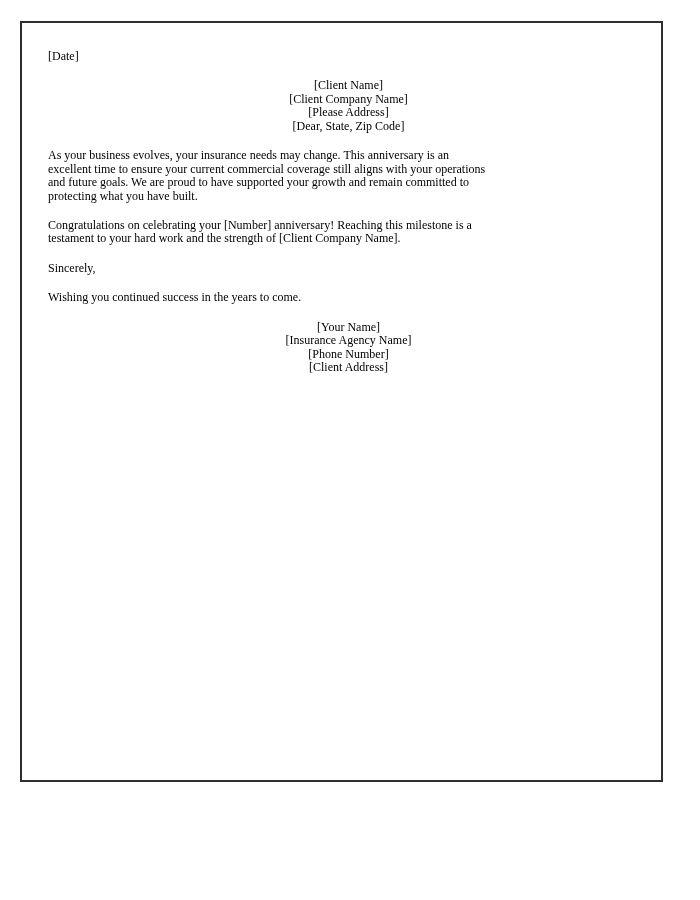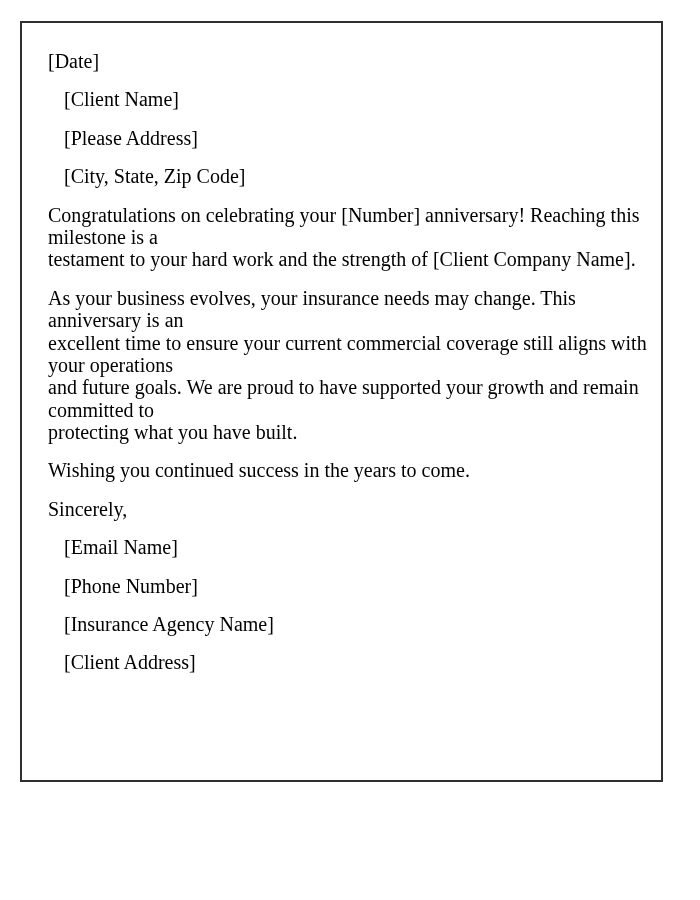--- a/index.html
+++ b/index.html
@@ -17,66 +17,68 @@
     width: 643px;
     height: 761px;
     box-sizing: border-box;
     border: 2px solid #2f2f2f;
     background: #ffffff;
   }
   .content {
     box-sizing: border-box;
     padding: 11px 12px 0 26px;
     font-family: "Liberation Serif", "DejaVu Serif", serif;
-    font-size: 20px;
+    font-size: 12px;
     line-height: 1.12;
     color: #000000;
   }
   .content p {
     margin: 16px 0;
   }
   .para {
     white-space: pre-line;
   }
   .block {
     margin: 16px 0;
   }
   .block div {
-    margin: 16px;
+    margin: 0;
+    text-align: center;
   }
 </style>
 </head>
 <body>
 
 <div class="page">
   <div class="content">
 
     <p>[Date]</p>
 
     <div class="block">
       <div>[Client Name]</div>
+      <div>[Client Company Name]</div>
       <div>[Please Address]</div>
-      <div>[City, State, Zip Code]</div>
+      <div>[Dear, State, Zip Code]</div>
     </div>
 
-
-    <p class="para">Congratulations on celebrating your [Number] anniversary! Reaching this milestone is a
-testament to your hard work and the strength of [Client Company Name].</p>
 
     <p class="para">As your business evolves, your insurance needs may change. This anniversary is an
 excellent time to ensure your current commercial coverage still aligns with your operations
 and future goals. We are proud to have supported your growth and remain committed to
 protecting what you have built.</p>
 
+    <p class="para">Congratulations on celebrating your [Number] anniversary! Reaching this milestone is a
+testament to your hard work and the strength of [Client Company Name].</p>
+
+
+    <p>Sincerely,</p>
 
     <p>Wishing you continued success in the years to come.</p>
 
-    <p>Sincerely,</p>
-
     <div class="block">
-      <div>[Email Name]</div>
+      <div>[Your Name]</div>
+      <div>[Insurance Agency Name]</div>
       <div>[Phone Number]</div>
-      <div>[Insurance Agency Name]</div>
       <div>[Client Address]</div>
     </div>
 
   </div>
 </div>
 
 </body></html>

